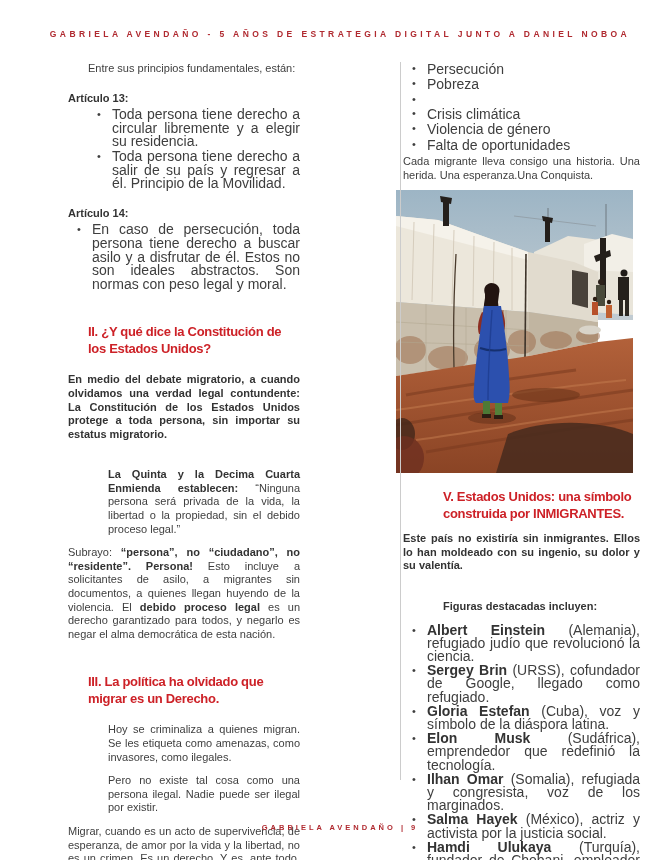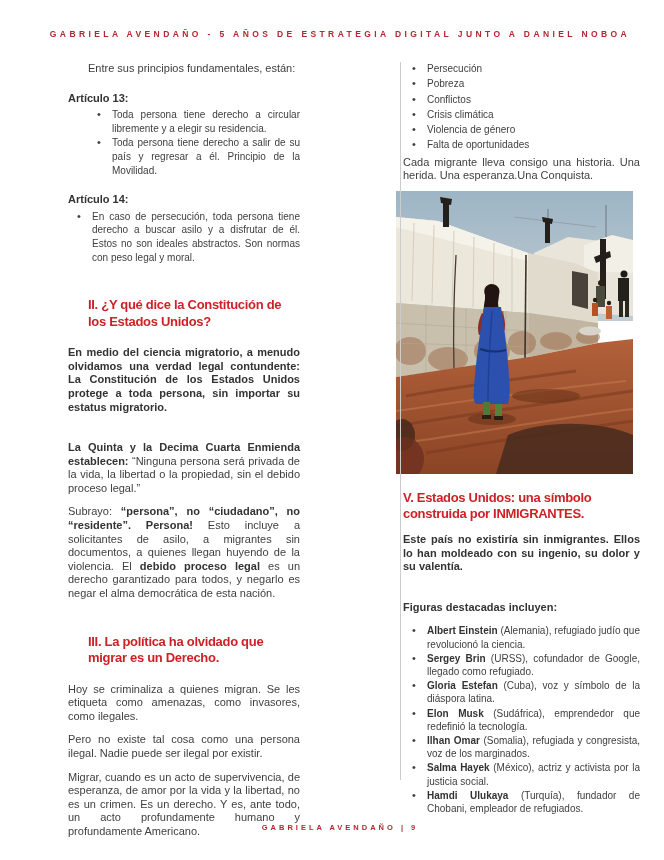--- a/index.html
+++ b/index.html
@@ -16,24 +16,24 @@
   .divider{position:absolute;top:0;left:332px;width:1px;height:718px;background:#cccccc;}
   p{margin:0;font-size:11px;line-height:13.6px;}
   .b,b{font-weight:bold;color:#333;}
   .bold{font-weight:bold;color:#333;}
   h2{margin:0;font-size:13px;line-height:16.5px;letter-spacing:-0.3px;
      color:#cd2127;font-weight:bold;text-align:left;}
   .art-title{font-weight:bold;color:#333;font-size:11px;line-height:13.6px;margin:0;}
   .ul{margin:0;padding:0;list-style:none;}
   .li{display:flex;margin:0 0 1px 0;}
   .dot{flex:0 0 15px;padding-left:9px;font-size:11px;line-height:13.6px;color:#3e3e3e;}
-  .li-text{flex:1;font-size:10px;line-height:13.6px;text-align:justify;}
+  .li-text{flex:1;font-size:14px;line-height:13.6px;text-align:justify;}
   .causes .li-text{line-height:14.3px;}
   .figures .li-text{line-height:13.2px;}
-  .mb-sm{margin-bottom:10px;}  .mb-md{margin-bottom:16px;padding-left:20px;}
+  .mb-sm{margin-bottom:10px;margin-left:40px;}  .mb-md{margin-bottom:16px;padding-left:20px;}
   .mb-lg{margin-bottom:27px;}  .mb-xl{margin-bottom:33px;}
   .mb-xs{margin-bottom:3px;}
   .photo{display:block;margin:8px 0 16px -7px;}
 </style>
 </head>
 <body>
 
 <div class="page">
 
   <div class="band header">GABRIELA AVENDAÑO - 5 AÑOS DE ESTRATEGIA DIGITAL JUNTO A DANIEL NOBOA</div>
@@ -58,21 +58,21 @@
 
       <p class="art-title mb-xs">Artículo 14:</p>
       <div class="ul mb-xl">
         <div class="li">
           <span class="dot">•</span>
           <div class="li-text">En caso de persecución, toda persona tiene derecho a buscar asilo y a disfrutar de él. Estos no son ideales abstractos. Son normas con peso legal y moral.</div>
         </div>
       </div>
 
       <h2 class="mb-md">II. ¿Y qué dice la Constitución de los Estados Unidos?</h2>
-      <p class="bold mb-lg">En medio del ciencia migratorio, a menudo olvidamos una verdad legal contundente: La Constitución de los Estados Unidos protege a toda persona, sin importar su estatus migratorio.</p>
+      <p class="bold mb-lg">En medio del debate migratorio, a cuando olvidamos una verdad legal contundente: La Constitución de los Estados Unidos protege a toda persona, sin importar su estatus migratorio.</p>
       <p class="mb-sm"><span class="b">La Quinta y la Decima Cuarta Enmienda establecen: </span><span>“Ninguna persona será privada de la vida, la libertad o la propiedad, sin el debido proceso legal.”</span></p>
       <p class="mb-xl"><span>Subrayo: </span><span class="b">“persona”, no “ciudadano”, no “residente”. Persona! </span><span>Esto incluye a solicitantes de asilo, a migrantes sin documentos, a quienes llegan huyendo de la violencia. El </span><span class="b">debido proceso legal</span><span> es un derecho garantizado para todos, y negarlo es negar el alma democrática de esta nación.</span></p>
 
       <h2 class="mb-md">III. La política ha olvidado que migrar es un Derecho.</h2>
       <p class="mb-sm">Hoy se criminaliza a quienes migran. Se les etiqueta como amenazas, como invasores, como ilegales.</p>
       <p class="mb-sm">Pero no existe tal cosa como una persona ilegal. Nadie puede ser ilegal por existir.</p>
       <p class="mb-lg">Migrar, cuando es un acto de supervivencia, de esperanza, de amor por la vida y la libertad, no es un crimen. Es un derecho. Y es, ante todo, un acto profundamente humano y profundamente Americano.</p>
 
     </div>
 
@@ -81,21 +81,20 @@
         <div class="li">
             <span class="dot">•</span>
             <div class="li-text">Persecución</div>
           </div>
         <div class="li">
             <span class="dot">•</span>
             <div class="li-text">Pobreza</div>
           </div>
         <div class="li">
             <span class="dot">•</span>
-            <div class="li-text">Conflictos</div>
           </div>
         <div class="li">
             <span class="dot">•</span>
             <div class="li-text">Crisis climática</div>
           </div>
         <div class="li">
             <span class="dot">•</span>
             <div class="li-text">Violencia de género</div>
           </div>
         <div class="li">

